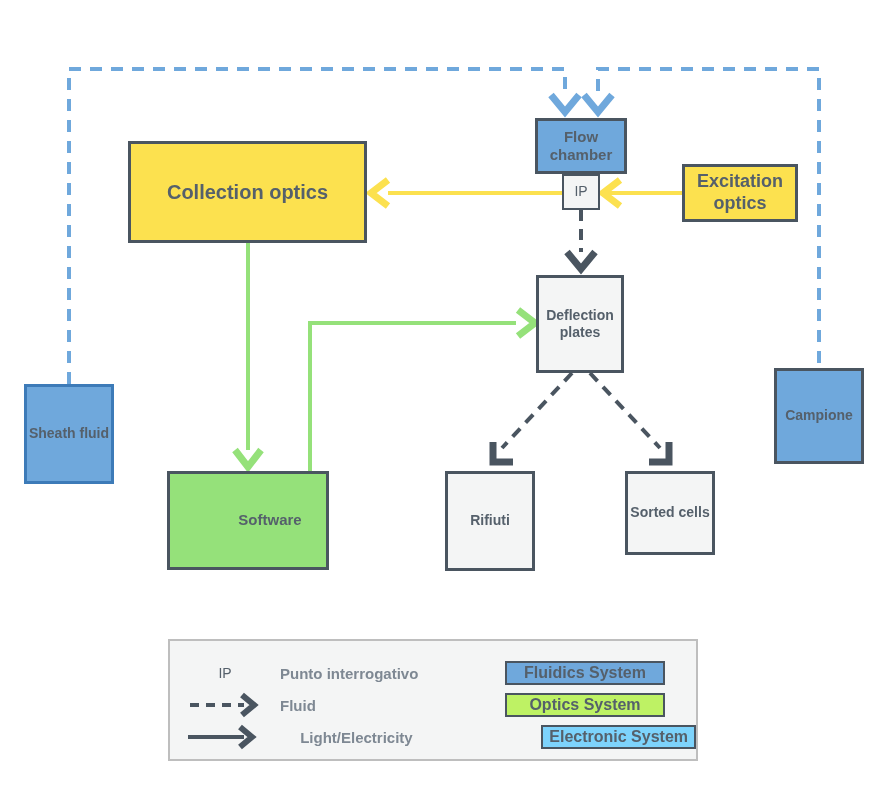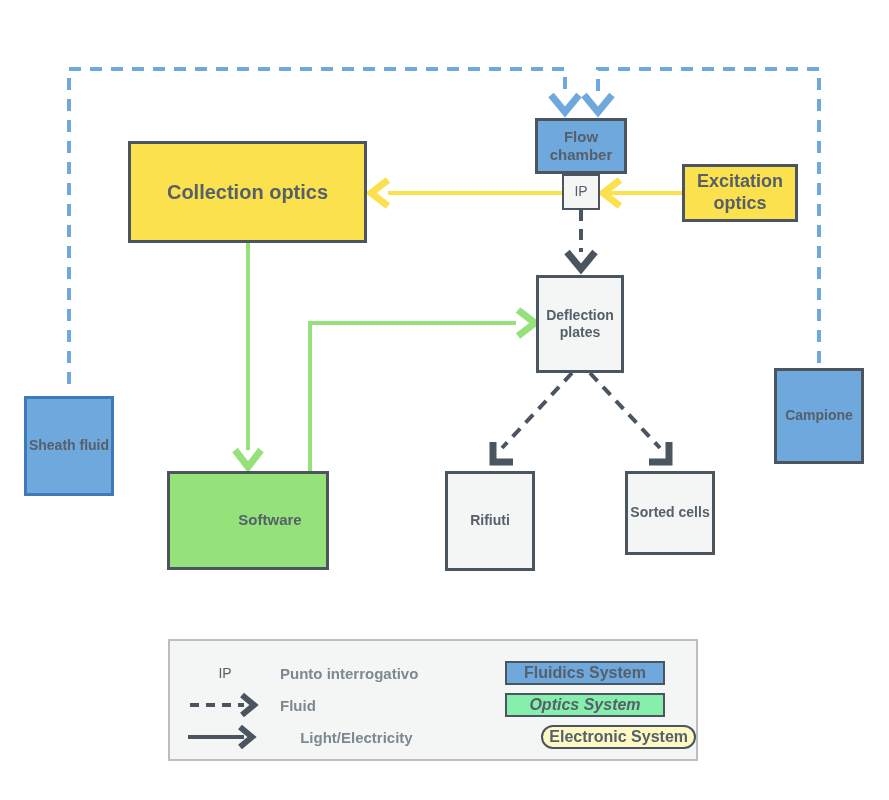--- a/index.html
+++ b/index.html
@@ -67,21 +67,20 @@
     left: 536px; top: 275px; width: 88px; height: 98px;
     background: #F4F5F5;
     border: 3px solid #4A5560;
     font-size: 14px;
   }
   .node-sheath-fluid {
     left: 24px; top: 384px; width: 90px; height: 100px;
     background: #6FA8DC;
     border: 3px solid #3D7BB8;
     font-size: 14px;
-    margin-top: 12px;
   }
   .node-campione {
     left: 774px; top: 368px; width: 90px; height: 96px;
     background: #6FA8DC;
     border: 3px solid #4A5560;
     font-size: 14px;
   }
   .node-software {
     left: 167px; top: 471px; width: 162px; height: 99px;
     background: #95E17A;
@@ -141,22 +140,22 @@
     box-sizing: border-box;
     border: 2px solid #4A5560;
     display: flex;
     align-items: center;
     justify-content: center;
     font-size: 16px;
     font-weight: bold;
     color: #55606B;
   }
   .sw-blue  { background: #6FA8DC; }
-  .sw-yellow{ background: #86efac; font-style: italic; }
-  .sw-green { background: #fef9c3; border-radius: 12px; }
+  .sw-yellow{ background: #bef264; }
+  .sw-green { background: #7dd3fc; }
 </style>
 </head>
 <body>
 
 <div id="canvas">
 
   <svg id="edges" viewBox="0 0 889 800" xmlns="http://www.w3.org/2000/svg">
 
     <path d="M69,384 L69,69 L565,69 L565,92" fill="none" stroke="#6FA8DC" stroke-width="4" stroke-dasharray="12,9" stroke-linecap="butt"></path>
 

